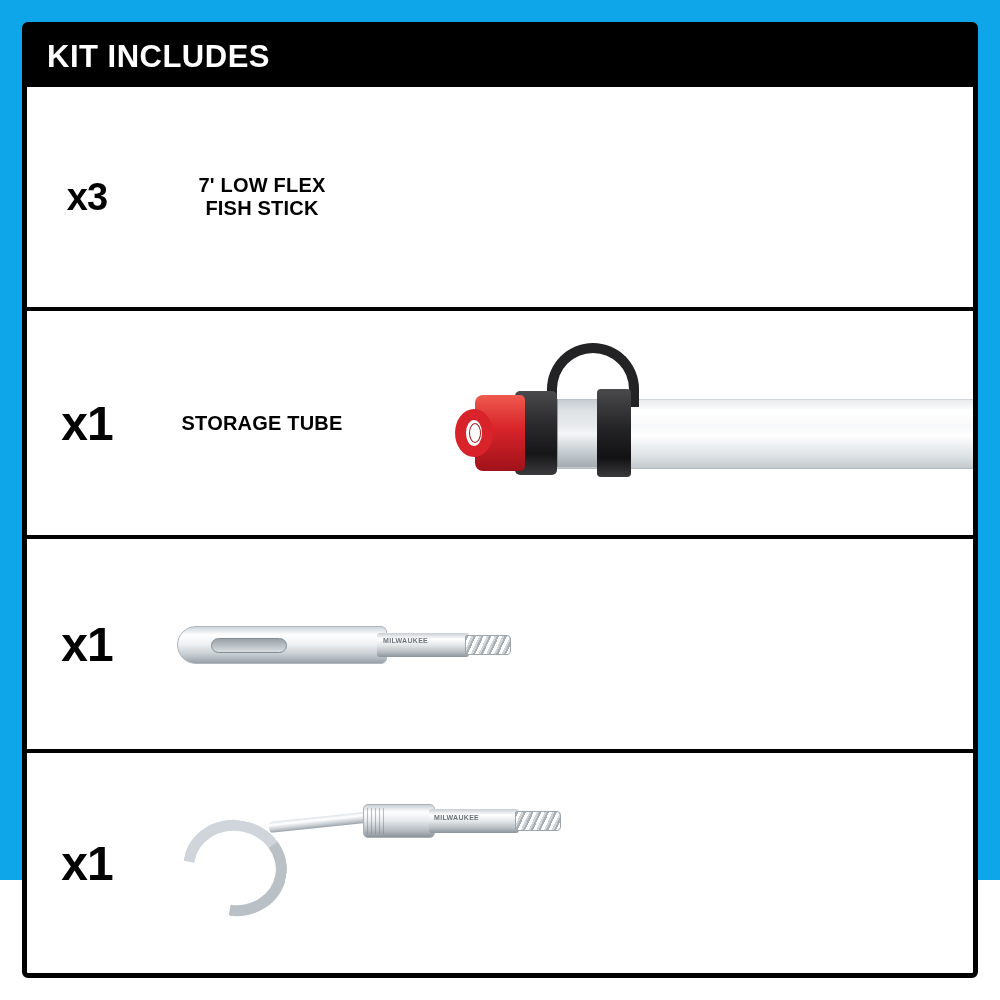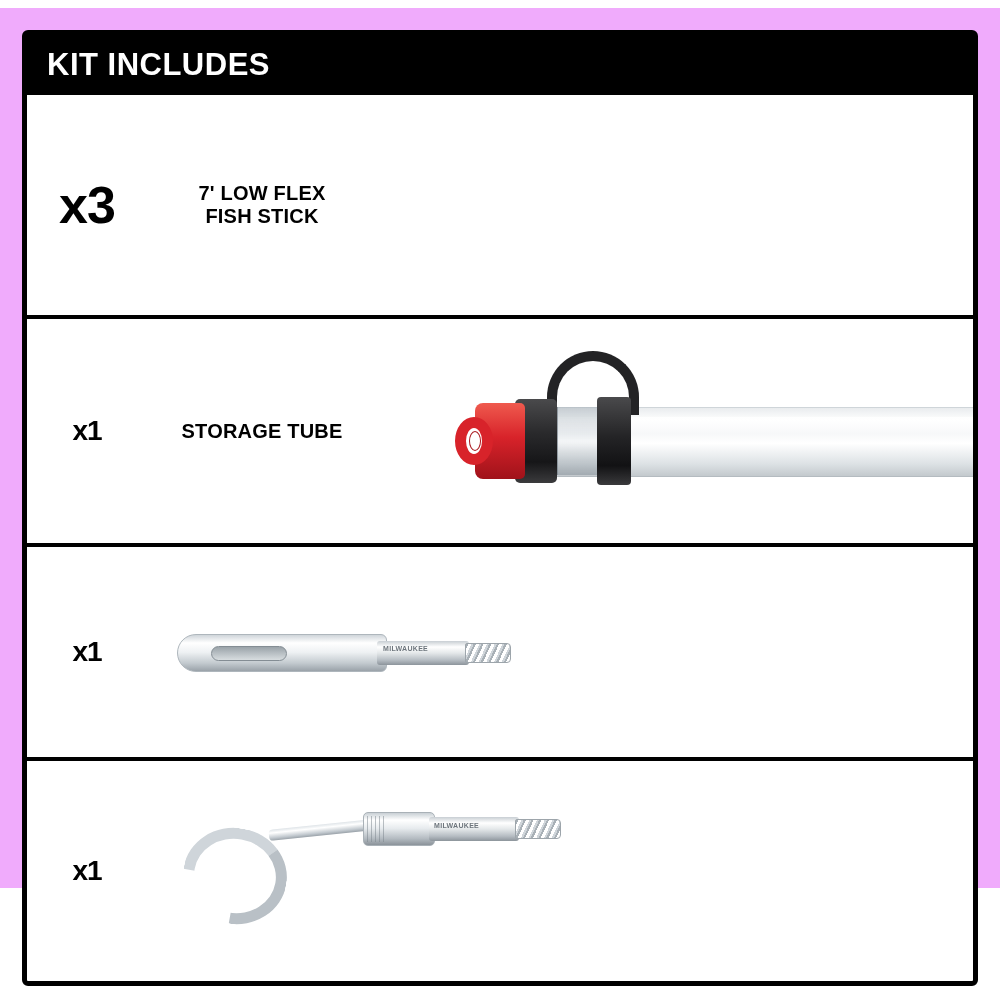--- a/index.html
+++ b/index.html
@@ -11,23 +11,22 @@
     width: 1000px;
     height: 1000px;
     font-family: "Liberation Sans", sans-serif;
     -webkit-font-smoothing: antialiased;
   }
 
   .sheet {
     position: relative;
     width: 1000px;
     height: 880px;
-    background: #f0abfc;
-    box-sizing: border-box;
-    margin-top: 8px;
+    background: #0ea5e9;
+    box-sizing: border-box;
   }
 
   
   .frame {
     position: absolute;
     left: 22px;
     top: 22px;
     width: 956px;
     height: 956px;
     border: 5px solid #000000;
@@ -79,28 +78,28 @@
   }
   .row-1 { height: 224px; }
   .row-2 { height: 228px; }
   .row-3 { height: 214px; }
   .row-4 { height: 220px; }
 
   .qty {
     width: 120px;
     flex: none;
     text-align: center;
-    font-size: 28px;
+    font-size: 48px;
     font-weight: bold;
     color: #000000;
     letter-spacing: -1px;
     font-family: "Liberation Sans", sans-serif;
   }
   .qty-big {
-    font-size: 52px;
+    font-size: 38px;
   }
 
   .label {
     width: 230px;
     flex: none;
     text-align: center;
     font-size: 20px;
     font-weight: bold;
     line-height: 1.15;
     color: #000000;

